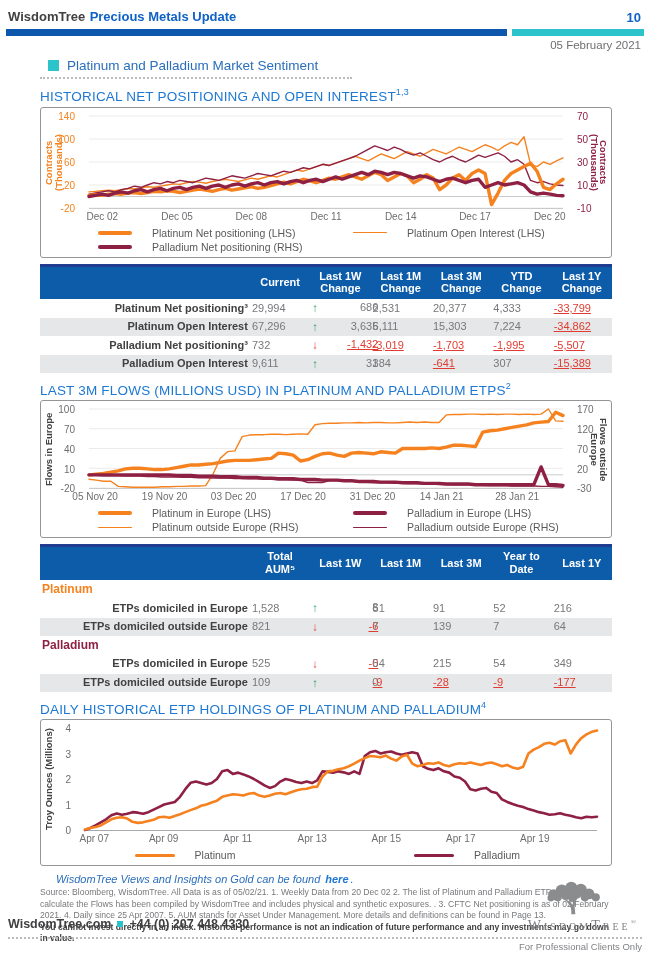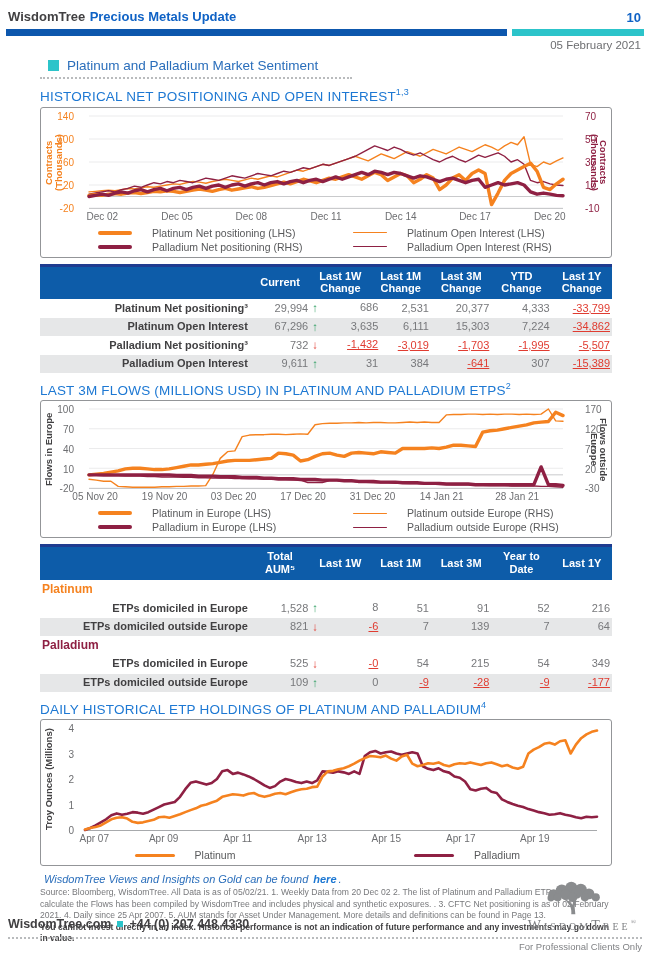--- a/index.html
+++ b/index.html
@@ -23,47 +23,47 @@
   .ctitle sup{font-size:9px;}
   
   .chartbox{border:1px solid #939598;border-radius:3px;display:grid;
             grid-template-columns:14px 30px 1fr 30px 14px;grid-template-rows:1fr 15px auto;
             padding:8px 3px 3px 3px;box-sizing:border-box;}
   .chartbox.no-right{grid-template-columns:14px 26px 1fr 8px 2px;}
   .h1{height:151px;} .h2{height:138px;} .h3{height:147px;}
   .ylab{grid-row:1;writing-mode:vertical-rl;text-align:center;font-size:9.5px;font-weight:bold;line-height:1;}
   .ylab.left{grid-column:1;transform:rotate(180deg);}
   .ylab.right{grid-column:5;}
-  .yticks{grid-row:1;display:flex;flex-direction:column;justify-content:space-between;font-size:10px;margin:-5px 16px;}
+  .yticks{grid-row:1;display:flex;flex-direction:column;justify-content:space-between;font-size:10px;margin:-5px 8px;}
   .yticks.left{grid-column:2;align-items:flex-end;padding-right:5px;}
   .yticks.right{grid-column:4;align-items:flex-start;padding-left:5px;}
   .plot{grid-column:3;grid-row:1;position:relative;border-bottom:1px solid #a7a9ac;margin:0 1px;}
   .plot svg{position:absolute;inset:0;width:100%;height:100%;overflow:visible;display:block;}
   .xticks{grid-column:3;grid-row:2;position:relative;font-size:10px;color:#6d6e71;text-decoration:underline;}
   .xticks span{position:absolute;top:2px;transform:translateX(-50%);white-space:nowrap;}
   .legend{grid-column:1/6;grid-row:3;display:grid;grid-template-columns:1fr 1fr;row-gap:2px;
           padding:3px 0 1px 54px;font-size:10.5px;color:#58595b;}
   .legend.center{padding-left:0;justify-items:center;}
   .legend .li{display:flex;align-items:center;gap:20px;}
   .swatch{display:inline-block;border-radius:2px;flex:0 0 auto;}
   
   table{width:100%;border-collapse:collapse;margin-top:6px;font-size:11px;table-layout:fixed;}
   thead th{background:#0d5ca9;color:#fff;font-weight:bold;padding:3px 2px 4px;line-height:1.18;
            border-top:3px solid #1f3c90;text-align:center;}
   th.c0{width:36%;}
-  tbody td{padding:2px;text-align:right;color:#77787b;line-height:1.25;}
+  tbody td{padding:2px;text-align:left;color:#77787b;line-height:1.25;}
   td.lbl{text-align:right;font-weight:bold;color:#414042;}
   tr.shaded{background:#e6e7e8;}
   .neg{color:#e03c31;text-decoration:underline;}
   .chg{display:flex;justify-content:space-between;width:66px;margin:0 auto;}
   .arr{font-weight:bold;font-size:11.5px;}
   .arr.up{color:#2f9e62;} .arr.down{color:#e03c31;}
   td.sec{text-align:left;font-weight:bold;font-size:12px;}
   
-  .views{margin:7px 4px 2px;font-style:italic;font-size:11px;color:#2a6ebb;}
+  .views{margin:7px 16px 2px;font-style:italic;font-size:11px;color:#2a6ebb;}
   .herelink{font-weight:bold;color:#1d78d3;text-decoration:none;font-style:italic;margin:0 2px 0 5px;cursor:pointer;}
   .src{font-size:8.6px;color:#77787b;line-height:1.33;margin:2px 0 0;}
   .disc{font-size:8.6px;font-weight:bold;color:#414042;line-height:1.33;margin:0;}
   
   .pagefooter{position:absolute;left:0;right:0;bottom:5px;padding:0 8px;}
   .footrow{display:flex;justify-content:space-between;align-items:flex-end;}
   .site{font-weight:bold;font-size:12.5px;color:#414042;display:flex;align-items:center;gap:6px;padding-bottom:2px;}
   .sq2{width:6px;height:6px;background:#2cc4ca;display:inline-block;}
   .logoblock{text-align:left;padding-right:6px;}
   .logotype{font-family:"Liberation Serif","DejaVu Serif",serif;font-variant:small-caps;letter-spacing:3px;
@@ -146,24 +146,20 @@
             <span>Platinum Net positioning (LHS)</span>
           </span>
           <span class="li">
             <span class="swatch" style="background: rgb(245, 130, 31); height: 1.5px; width: 34px;"></span>
             <span>Platinum Open Interest (LHS)</span>
           </span>
           <span class="li">
             <span class="swatch" style="background: rgb(142, 32, 67); height: 4px; width: 34px;"></span>
             <span>Palladium Net positioning (RHS)</span>
           </span>
-          <span class="li">
-            <span class="swatch" style="background: rgb(142, 32, 67); height: 1.5px; width: 34px;"></span>
-            <span>Palladium Open Interest (RHS)</span>
-          </span>
         </div>
     </div>
 
     <table>
       <thead>
           <tr>
             <th class="c0">
               <div></div>
             </th>
             <th>
@@ -293,26 +289,26 @@
           <span style="left: 59.8%;">31 Dec 20</span>
           <span style="left: 74.3%;">14 Jan 21</span>
           <span style="left: 88.9%; margin-left: 6px;">28 Jan 21</span>
         </div>
       <div class="legend">
           <span class="li">
             <span class="swatch" style="background: rgb(245, 130, 31); height: 4px; width: 34px;"></span>
             <span>Platinum in Europe (LHS)</span>
           </span>
           <span class="li">
+            <span class="swatch" style="background: rgb(142, 32, 67); height: 4px; width: 34px;"></span>
+            <span>Palladium in Europe (LHS)</span>
+          </span>
+          <span class="li">
             <span class="swatch" style="background: rgb(245, 130, 31); height: 1.5px; width: 34px;"></span>
             <span>Platinum outside Europe (RHS)</span>
-          </span>
-          <span class="li">
-            <span class="swatch" style="background: rgb(142, 32, 67); height: 4px; width: 34px;"></span>
-            <span>Palladium in Europe (LHS)</span>
           </span>
           <span class="li">
             <span class="swatch" style="background: rgb(142, 32, 67); height: 1.5px; width: 34px;"></span>
             <span>Palladium outside Europe (RHS)</span>
           </span>
         </div>
     </div>
 
     <table>
       <thead>

